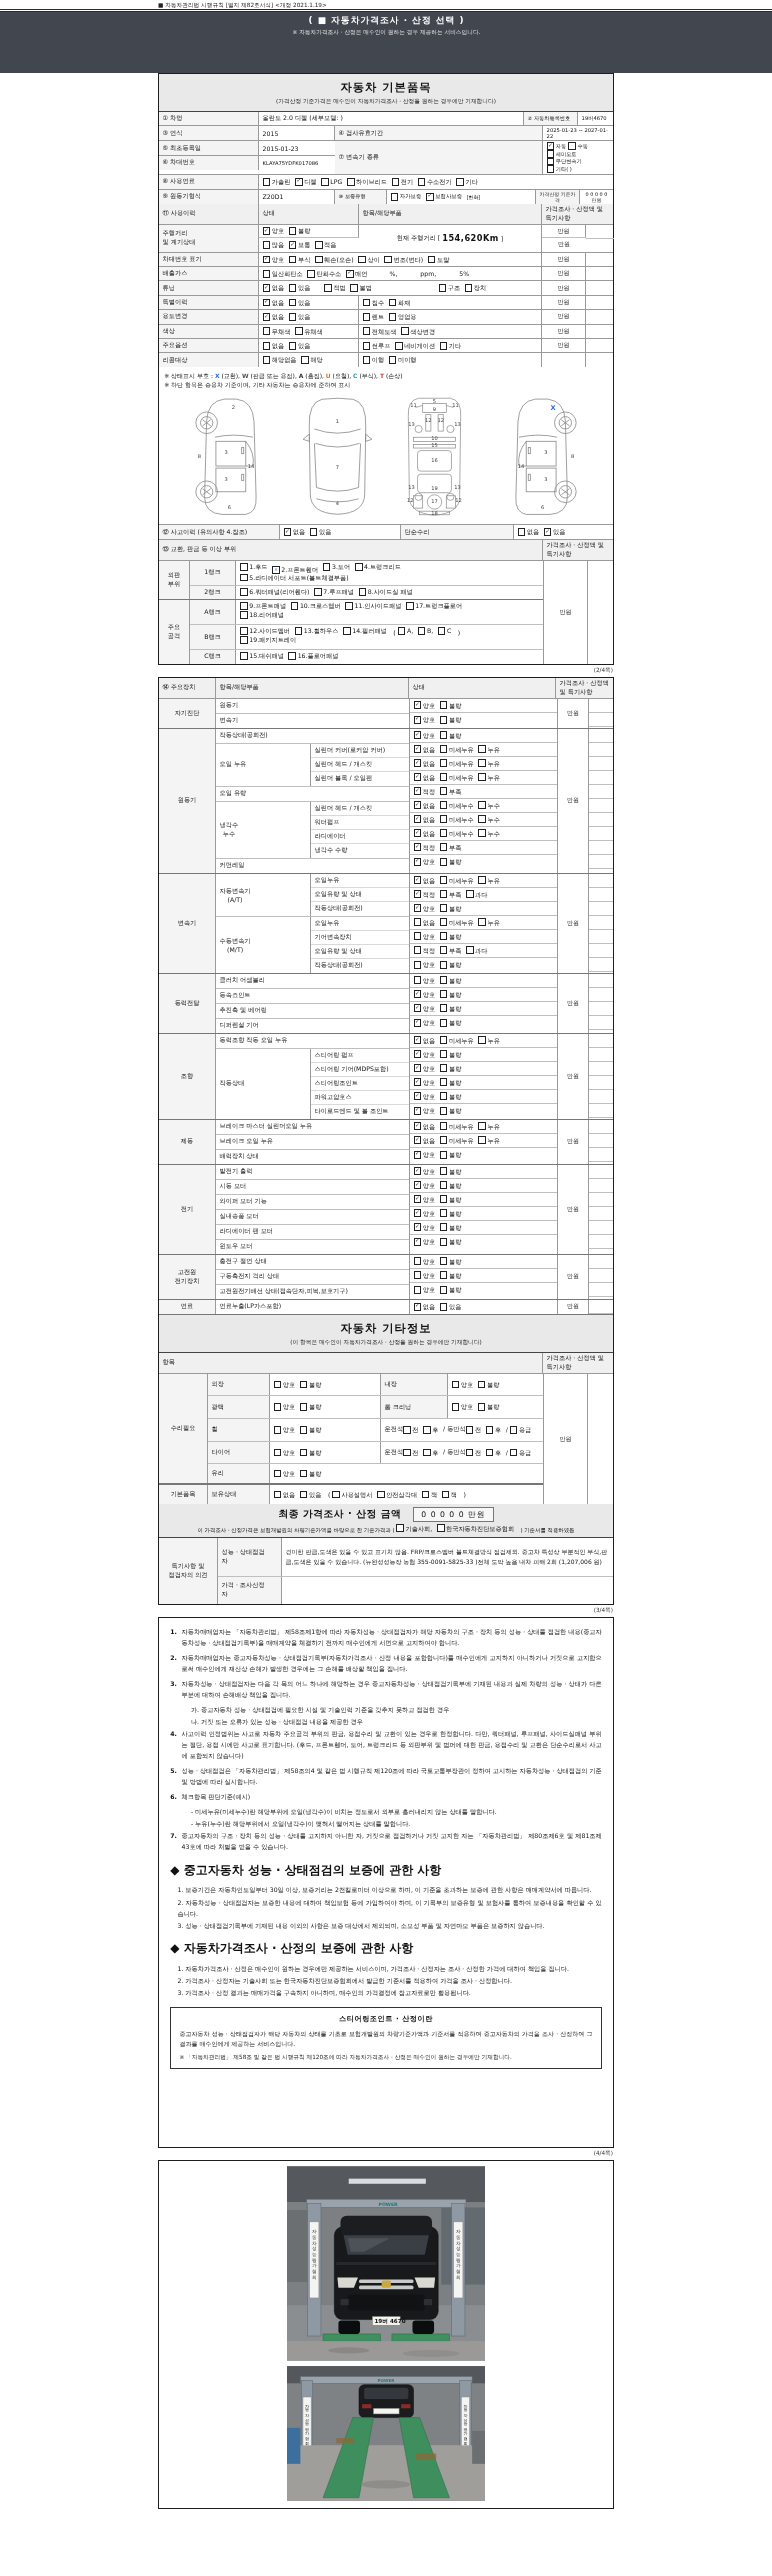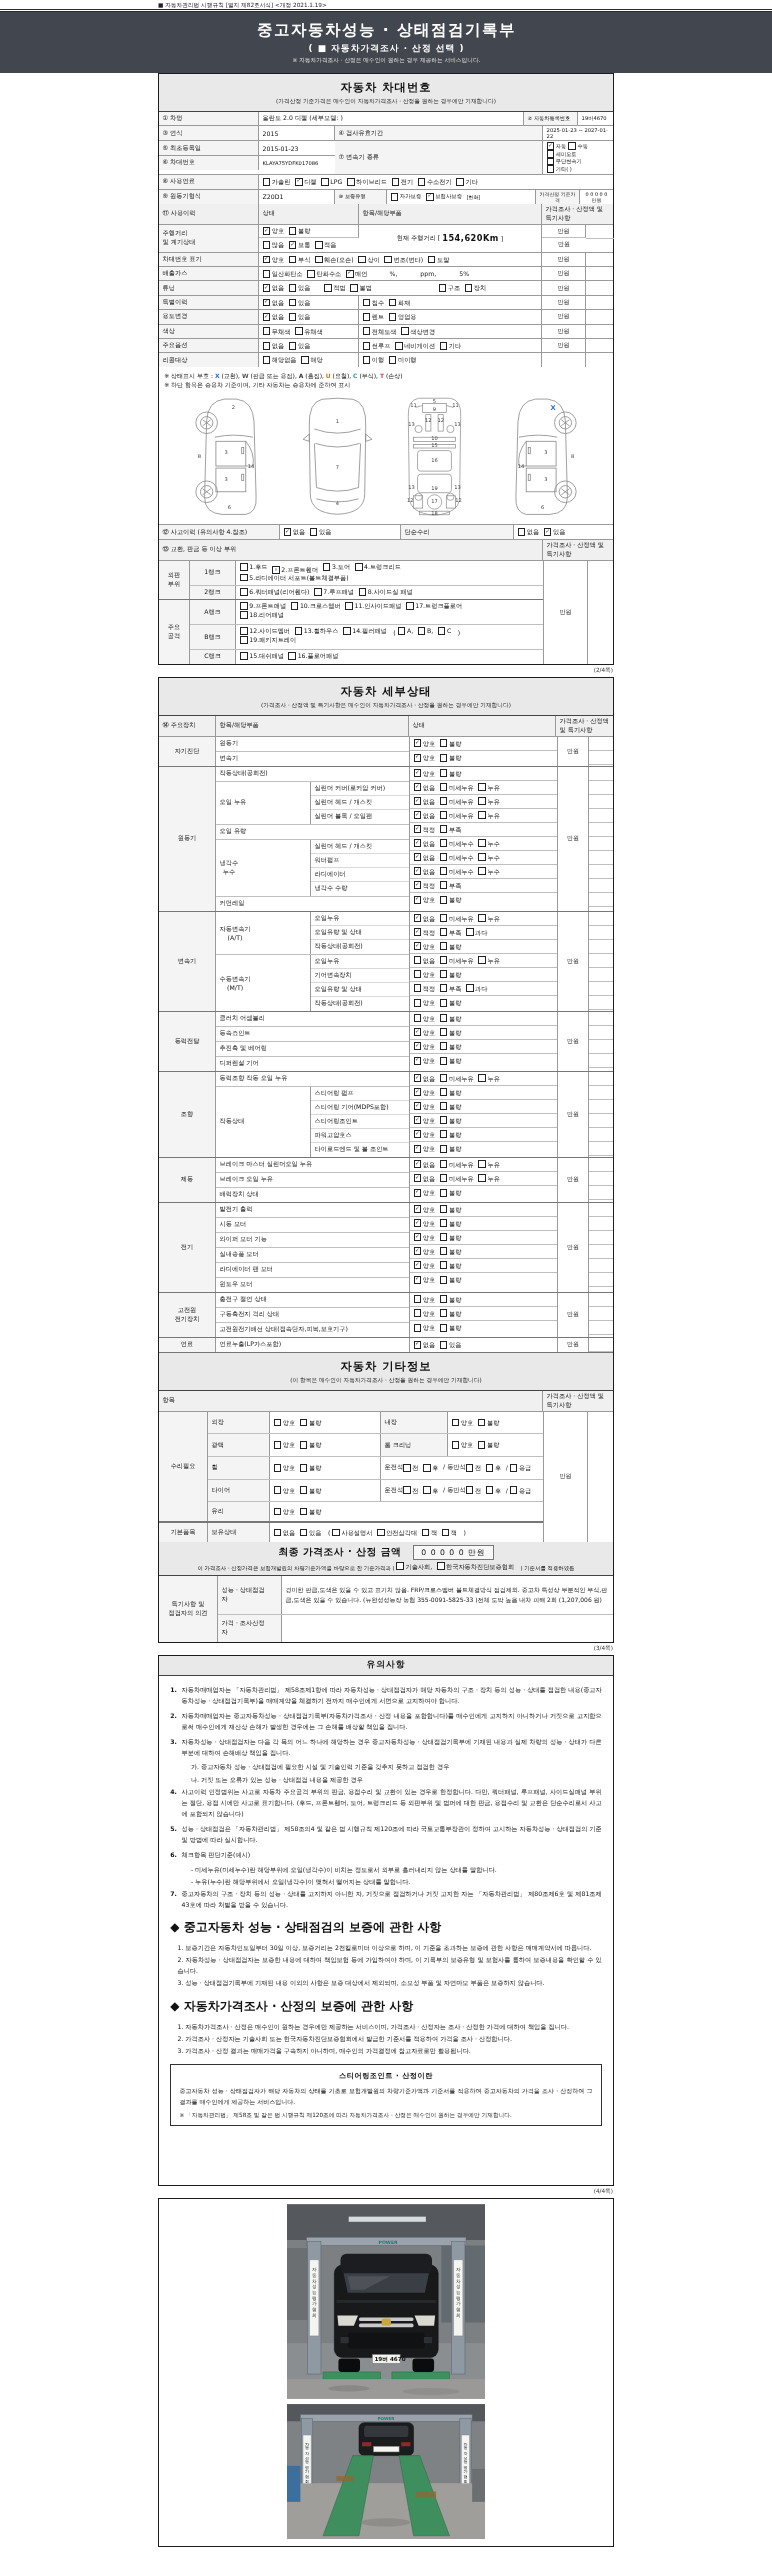--- a/index.html
+++ b/index.html
@@ -62,31 +62,30 @@
   .nbox .nbb{font-size:6px;line-height:1.7;}
   .nbox .nbn{font-size:5.7px;margin-top:3.1px;color:#222;}
   .photo-area{padding:5.2px 0 6.2px;display:flex;flex-direction:column;align-items:center;gap:5.2px;background:#fff;}
 </style>
 </head>
 <body>
 
 <div class="formref">■ 자동차관리법 시행규칙 [별지 제82호서식] &lt;개정 2021.1.19&gt;</div>
 <div class="dblline"></div>
 <div class="band">
-  <div class="t1">중고자동차성능 · 상태점검기록부</div>
   <div class="t2">( ■ 자동차가격조사 · 산정 선택 )</div>
   <div class="t3">※ 자동차가격조사 · 산정은 매수인이 원하는 경우 제공하는 서비스입니다.</div>
   <div class="docno">제 1426000665호</div>
 </div>
 
 <div class="content">
 
   <div class="blk">
     <div class="shead">
-      <div class="st">자동차 차대번호</div>
+      <div class="st">자동차 기본품목</div>
       <div class="sn">(가격산정 기준가격은 매수인이 자동차가격조사 · 산정을 원하는 경우에만 기재합니다)</div>
     </div>
     <div id="basic-table">
         <div class="fr" style="min-height: 14.4px;">
           <div class="fc lab" style="width: 100px; flex: 0 0 100px;">① 차명</div>
           <div class="fc " style="width: 265px; flex: 0 0 265px;">올란도 2.0 디젤 (세부모델: )</div>
           <div class="fc lab sm" style="width: 54px; flex: 0 0 54px;">② 자동차등록번호</div>
           <div class="fc sm" style="flex: 1 1 auto;">19버4670</div>
         </div>
         <div class="fr" style="min-height: 14.4px;">
@@ -691,24 +690,20 @@
           </div>
           <div class="fc prc ctr" style="flex: 0 0 44px; justify-content: center;">만원</div>
           <div class="fc" style="flex: 1 1 0%; border-right: none;"></div>
         </div>
       </div>
   </div>
 
   <div class="pagemark">(2/4쪽)</div>
 
   <div class="blk">
-    <div class="shead">
-      <div class="st">자동차 세부상태</div>
-      <div class="sn">(가격조사 · 산정액 및 특기사항은 매수인이 자동차가격조사 · 산정을 원하는 경우에만 기재합니다)</div>
-    </div>
     <div id="detail-table">
         <div class="fr" style="min-height: 14.4px;">
           <div class="fc lab hdr" style="width: 57px; flex: 0 0 57px;">⑭ 주요장치</div>
           <div class="fc lab hdr" style="width: 193px; flex: 0 0 193px;">항목/해당부품</div>
           <div class="fc lab hdr" style="width: 147px; flex: 0 0 147px;">상태</div>
           <div class="fc lab hdr xs" style="flex: 1 1 auto;">가격조사 · 산정액 및 특기사항</div>
         </div>
         <div class="grp">
           <div class="gl pre" style="flex: 0 0 57px;">자기진단</div>
           <div class="col" style="flex: 0 0 193px; border-right: 0.5px solid rgb(154, 154, 154);">
@@ -1637,23 +1632,20 @@
               <div class="fc fill" style="border-right: none;"></div>
             </div>
           </div>
         </div>
       </div>
   </div>
 
   <div class="pagemark">(3/4쪽)</div>
 
   <div class="blk" id="notice-blk" style="height:531px;overflow:hidden;box-sizing:border-box;">
-    <div class="shead small">
-      <div class="st">유의사항</div>
-    </div>
     <div class="notice-body" id="notice-body">
         <div class="ni">
           <span class="nn">1.</span>
           <span class="nt">자동차매매업자는 「자동차관리법」 제58조제1항에 따라 자동차성능 · 상태점검자가 해당 자동차의 구조 · 장치 등의 성능 · 상태를 점검한 내용(중고자동차성능 · 상태점검기록부)을 매매계약을 체결하기 전까지 매수인에게 서면으로 고지하여야 합니다.</span>
         </div>
         <div class="ni">
           <span class="nn">2.</span>
           <span class="nt">자동차매매업자는 중고자동차성능 · 상태점검기록부(자동차가격조사 · 산정 내용을 포함합니다)를 매수인에게 고지하지 아니하거나 거짓으로 고지함으로써 매수인에게 재산상 손해가 발생한 경우에는 그 손해를 배상할 책임을 집니다.</span>
         </div>
         <div class="ni">

